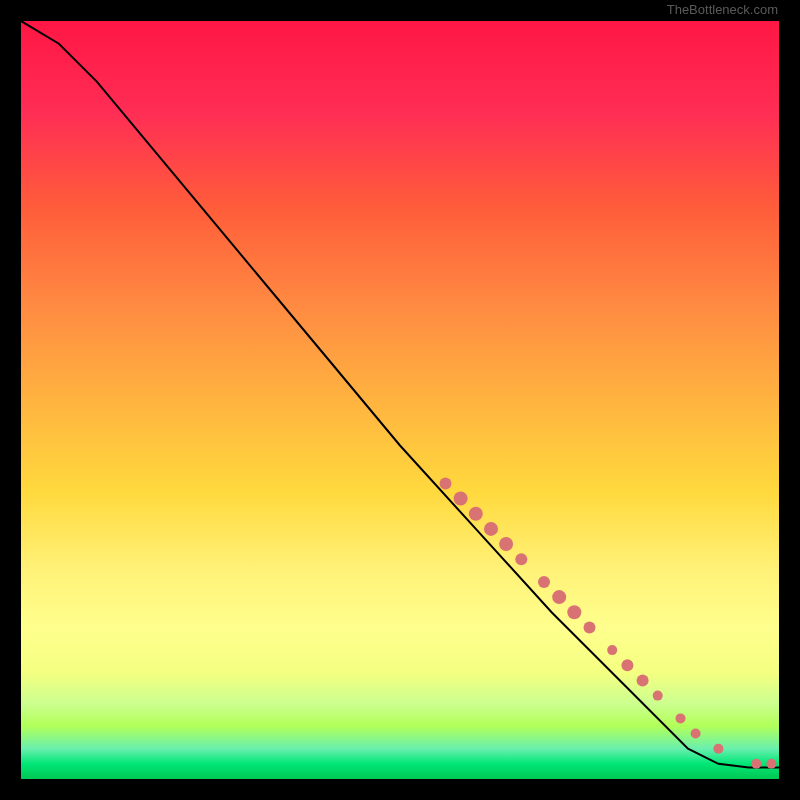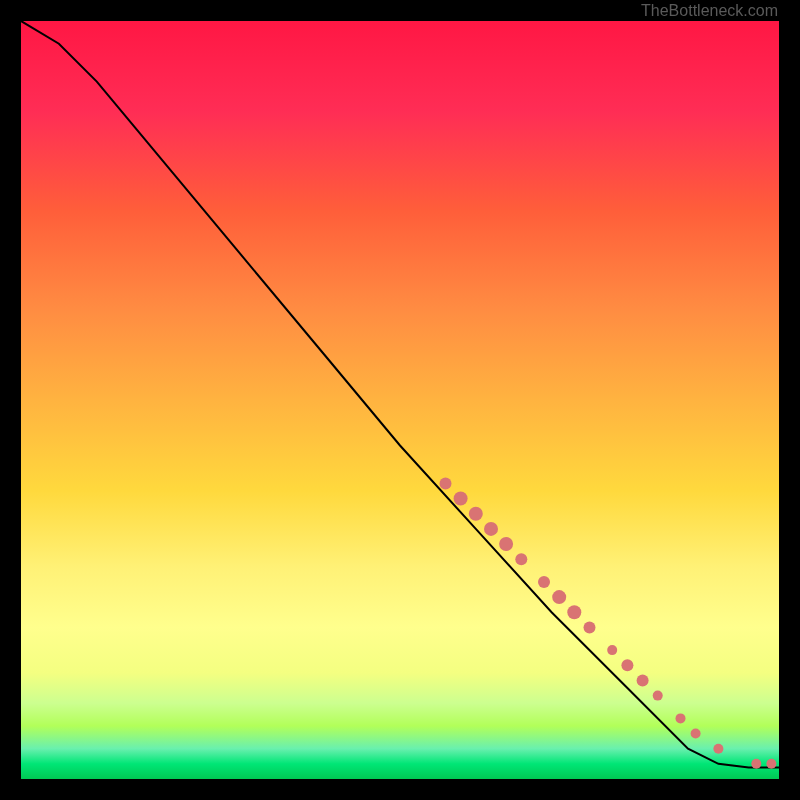--- a/index.html
+++ b/index.html
@@ -12,21 +12,21 @@
       height: 800px;
       background: #000;
       position: relative;
       font-family: Arial, sans-serif;
     }
     .watermark {
       position: absolute;
       top: 2px;
       right: 22px;
       color: #5a5a5a;
-      font-size: 16px;
+      font-size: 13px;
       font-weight: 500;
       z-index: 10;
     }
     .chart-area {
       position: absolute;
       left: 21px;
       top: 21px;
       width: 758px;
       height: 758px;
     }

